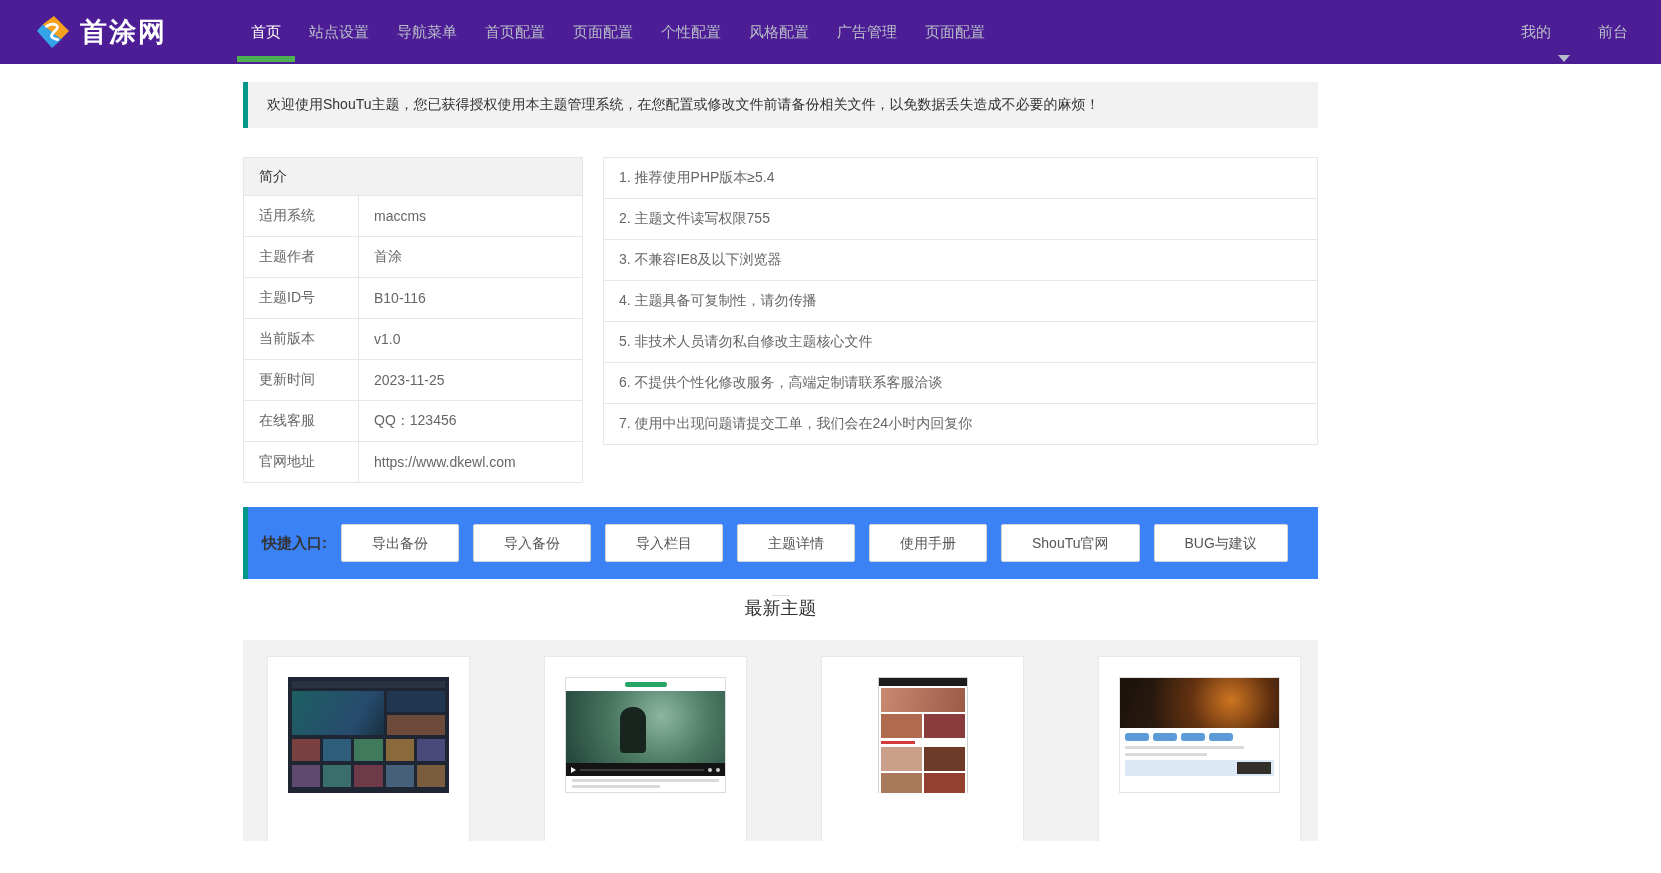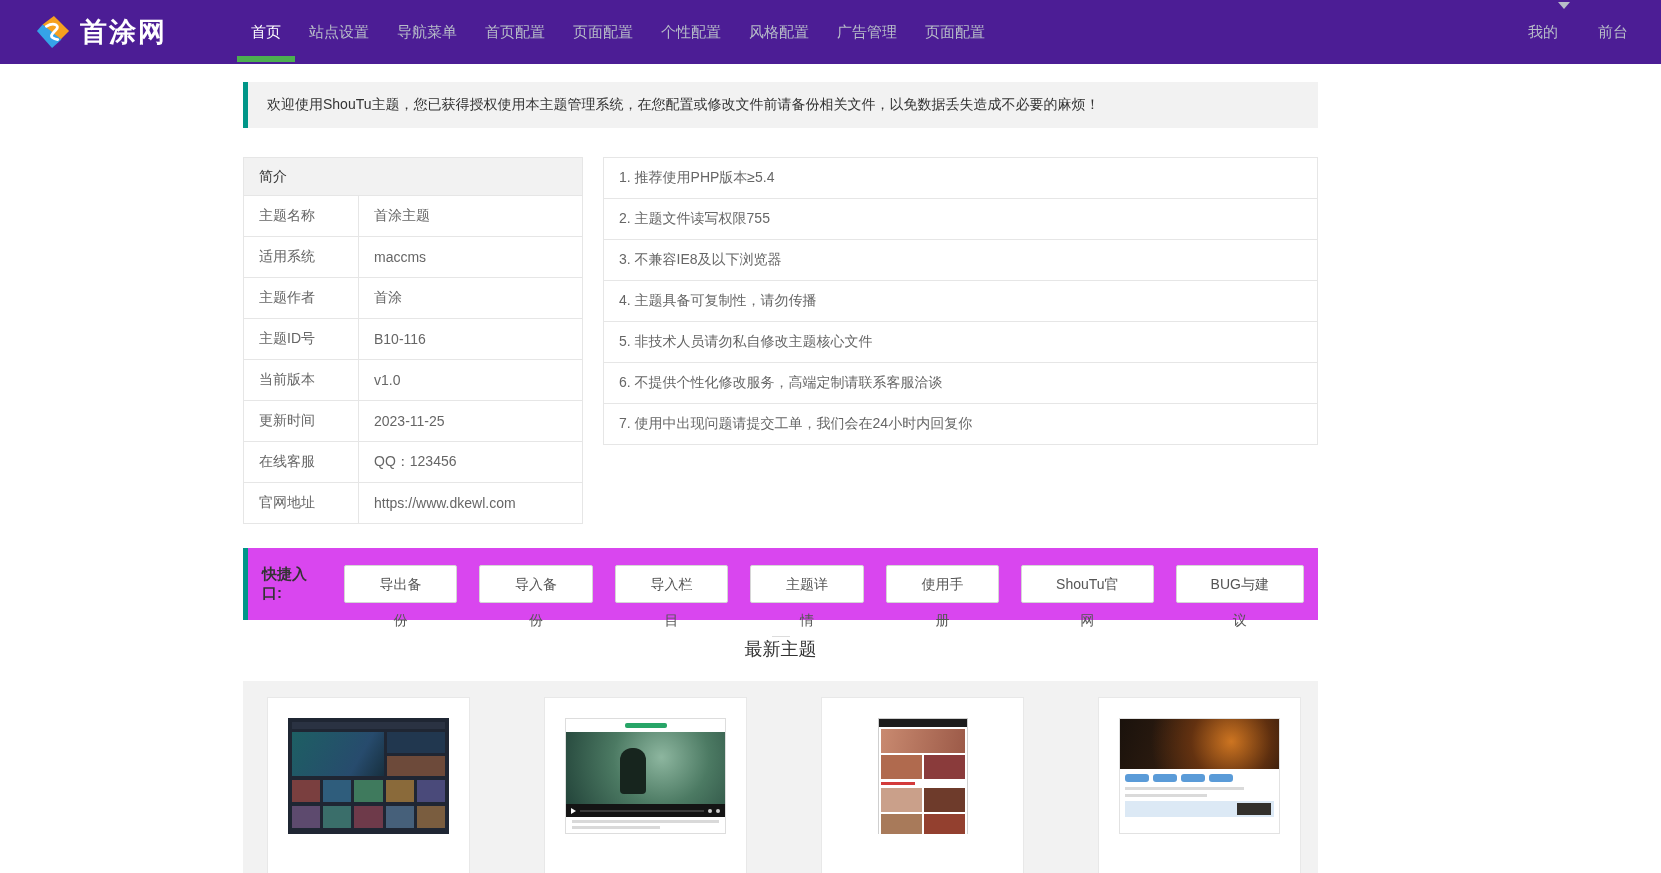--- a/index.html
+++ b/index.html
@@ -11,21 +11,21 @@
   .logo { display:flex; align-items:center; gap:10px; margin-left:36px; cursor:pointer; }
   .logo-text { color:#fff; font-size:27px; font-weight:bold; letter-spacing:2px; }
   .nav-menu { display:flex; margin-left:70px; height:60px; }
   .nav-item { position:relative; display:block; line-height:60px; padding:0 14px;
     font-size:15px; color:#b7bcc8; text-decoration:none; cursor:pointer; }
   .nav-item.active { color:#fff; }
   .nav-item.active::after { content:""; position:absolute; left:0; right:0; bottom:0;
     height:6px; background:#4caf50; }
   .nav-spacer { flex:1; }
   .nav-right { display:flex; align-items:center; margin-right:19px; }
-  .nav-right .nav-item { display:flex; align-items:flex-start; }
+  .nav-right .nav-item { display:flex; align-items:flex-end; gap:7px; }
   .caret { width:0; height:0; border-left:6px solid transparent; border-right:6px solid transparent;
     border-top:7px solid #b7bcc8; display:inline-block; }
 
   
   .container { width:1075px; margin-left:243px; }
 
   
   .welcome { margin-top:18px; min-height:46px; background:#f2f2f2;
     border-left:5px solid #009688; display:flex; align-items:center;
     padding:13px 15px 13px 19px; font-size:14px; color:#333; }
@@ -35,22 +35,22 @@
   table { border-collapse:collapse; font-size:14px; }
   .intro-table { width:340px; }
   .notes-table { flex:1; }
   th,td { border:1px solid #e6e6e6; text-align:left; font-weight:normal; }
   th { background:#f2f2f2; height:38px; padding:0 15px; color:#333; }
   td { height:41px; padding:0 15px; color:#666; }
   .intro-table td.lbl { width:115px; }
   .warn-cell { color:#ff0000; }
 
   
-  .quickbar { margin-top:24px; height:72px; background:#d946ef;
-    border-left:5px solid #009688; display:flex; align-items:center; padding-left:14px;gap:8px; }
+  .quickbar { margin-top:24px; height:72px; background:#3b82f6;
+    border-left:5px solid #009688; display:flex; align-items:center; padding-left:14px; }
   .quick-label { font-size:15px; font-weight:bold; color:#333; margin-right:14px; }
   .qbtn { height:38px; line-height:36px; background:#fff; border:1px solid #d6d6d6;
     border-radius:2px; padding:0 30px; margin-right:14px; font-size:14px; color:#555;
     cursor:pointer; font-family:inherit; }
 
   
   .section-head { margin-top:16px; display:flex; align-items:center; height:32px;flex-direction:column; }
   .hline-s { width:18px; height:1px; background:#dcdcdc; }
   .section-title { padding:0 12px; font-size:18px; color:#333; }
   .hline-l { flex:1; height:1px; background:#dcdcdc; }
@@ -161,24 +161,20 @@
     <span>欢迎使用ShouTu主题，您已获得授权使用本主题管理系统，在您配置或修改文件前请备份相关文件，以免数据丢失造成不必要的麻烦！</span>
   </div>
 
   <div class="tables">
     <table class="intro-table">
       <tbody>
           <tr>
             <th colspan="2">简介</th>
           </tr>
       <tr>
-        <td class="lbl">主题名称</td>
-        <td>首涂主题</td>
-          </tr>
-      <tr>
         <td class="lbl">适用系统</td>
         <td>maccms</td>
           </tr>
       <tr>
         <td class="lbl">主题作者</td>
         <td>首涂</td>
           </tr>
       <tr>
         <td class="lbl">主题ID号</td>
         <td>B10-116</td>

